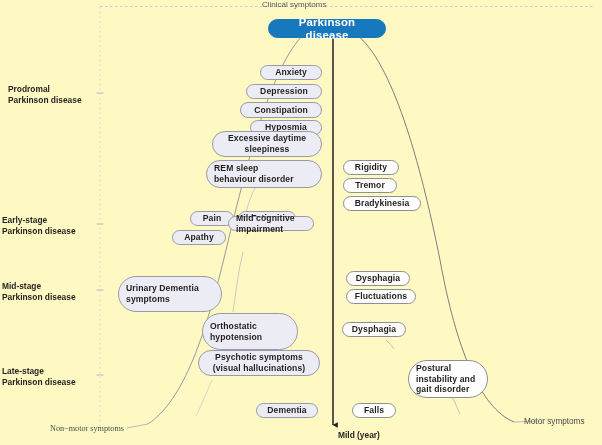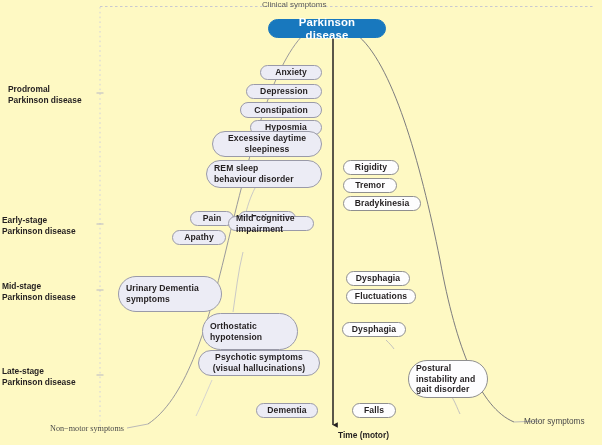--- a/index.html
+++ b/index.html
@@ -132,21 +132,21 @@
     <path d="M 428 367 C 432 370 434 372 436 375" fill="none" stroke="#b4b4bc" stroke-width="0.8"></path>
     <path d="M 452 397 C 456 404 458 410 460 414" fill="none" stroke="#b4b4bc" stroke-width="0.8"></path>
   </svg>
 
   <div class="caption top" style="left:262px; top:0px;">Clinical symptoms</div>
 
   <div class="caption" style="left:50px; top:424px;font-family:Liberation Serif, serif;">Non−motor symptoms</div>
 
   <div class="caption" style="left:524px; top:417px;">Motor symptoms</div>
 
-  <div class="caption axis" style="left:338px; top:430px;">Time (motor)</div>
+  <div class="caption axis" style="left:338px; top:430px;">Mild (year)</div>
 
   <div class="stage-label" style="left:2px; top:84px;margin-left:6px;">Prodromal
 Parkinson disease</div>
   <div class="stage-label" style="left:2px; top:215px;">Early-stage
 Parkinson disease</div>
   <div class="stage-label" style="left:2px; top:281px;">Mid-stage
 Parkinson disease</div>
   <div class="stage-label" style="left:2px; top:366px;">Late-stage
 Parkinson disease</div>
 

